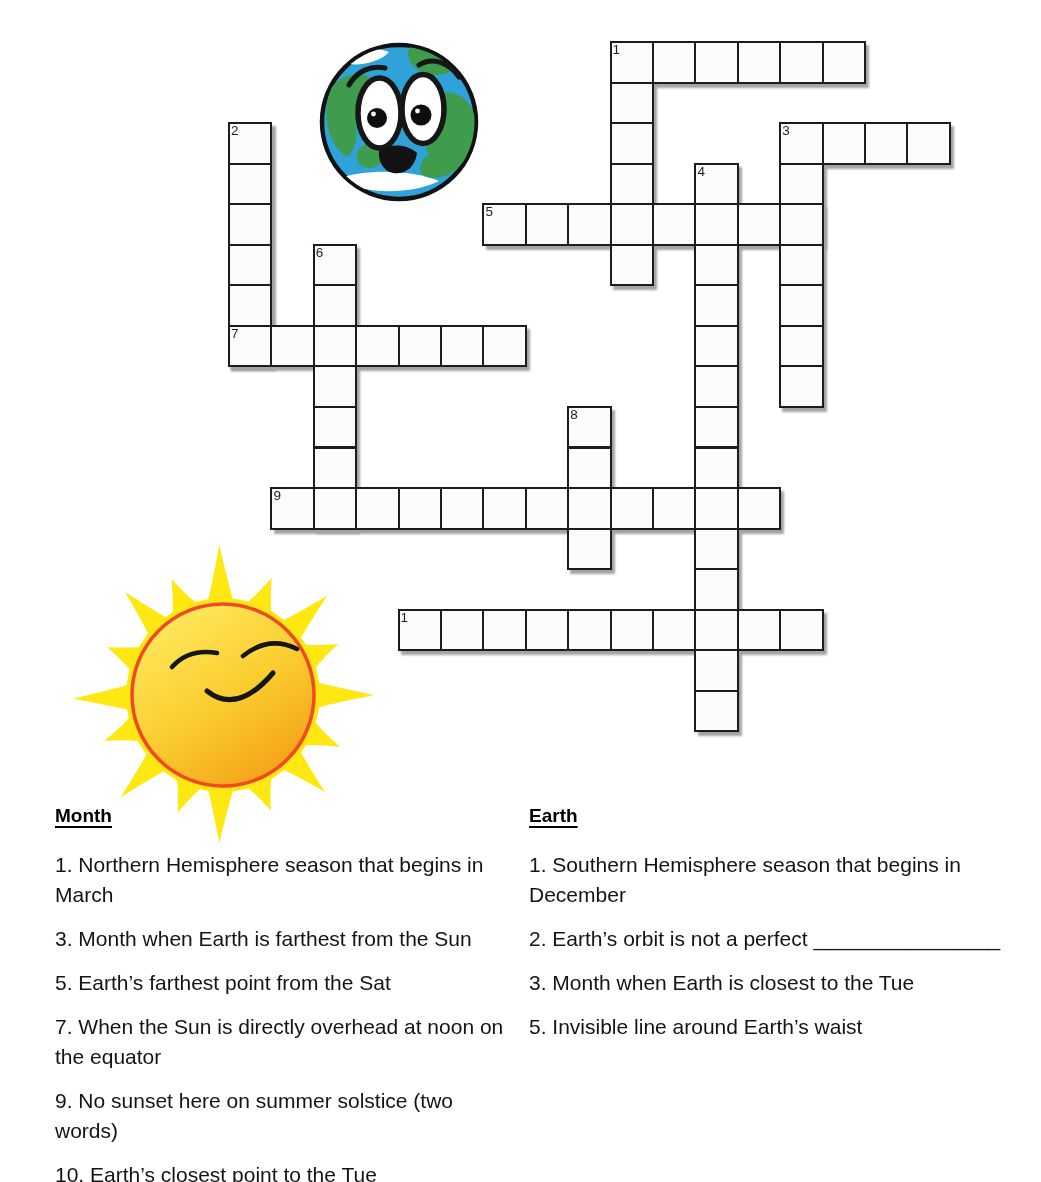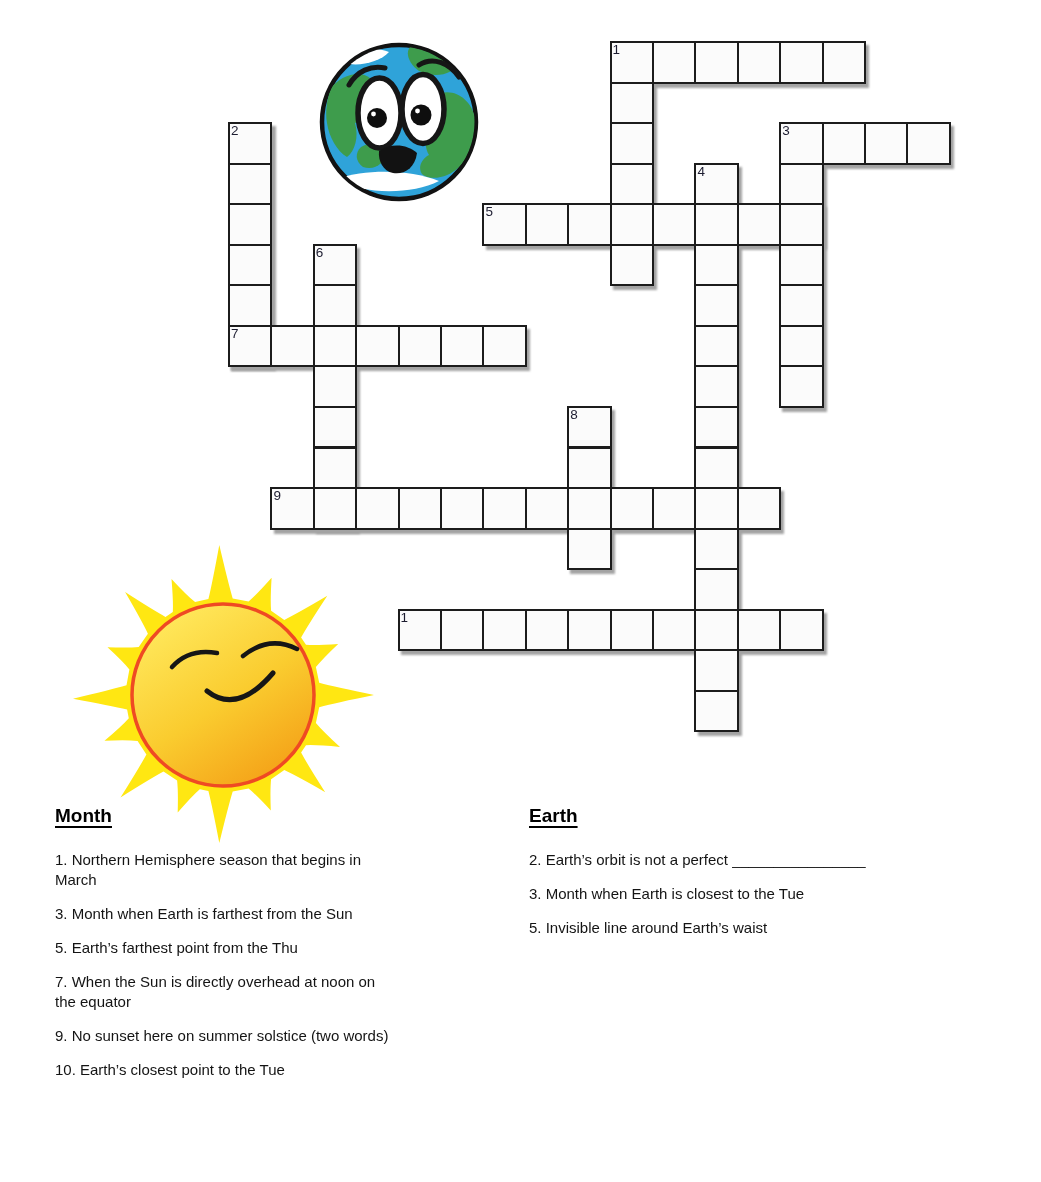--- a/index.html
+++ b/index.html
@@ -39,22 +39,22 @@
     font-size: 19px;
     line-height: 26px;
     font-weight: bold;
     margin: 0 0 21px 0;
     text-decoration: underline;
     text-decoration-thickness: 2px;
     text-underline-offset: 4px;
     color: var(--heading-text, #000000);
   }
   .clue {
-    font-size: 15px;
-    line-height: 20px;
+    font-size: 21px;
+    line-height: 30px;
     margin: 0 0 14px 0;
     white-space: pre-line;
   }
 </style>
 </head>
 <body>
 
 <div class="page">
 
   <svg class="illus" style="left:317px; top:39px;" width="164" height="164" viewBox="0 0 164 164">
@@ -226,30 +226,32 @@
         <span class="cw-num" style="left: 397.6px; top: 609.7px;">1</span>
       </div>
   </div>
 
   <div class="clues clues-across">
     <h2>Month</h2>
     <div id="across-list">
         <p class="clue">1. Northern Hemisphere season that begins in
 March</p>
         <p class="clue">3. Month when Earth is farthest from the Sun</p>
-        <p class="clue">5. Earth’s farthest point from the Thu</p>
+        <p class="clue">5. Earth’s farthest point from the Sat</p>
         <p class="clue">7. When the Sun is directly overhead at noon on
 the equator</p>
         <p class="clue">9. No sunset here on summer solstice (two words)</p>
         <p class="clue">10. Earth’s closest point to the Tue</p>
       </div>
   </div>
 
   <div class="clues clues-down">
     <h2>Earth</h2>
     <div id="down-list">
+        <p class="clue">1. Southern Hemisphere season that begins in
+December</p>
         <p class="clue">2. Earth’s orbit is not a perfect ________________</p>
         <p class="clue">3. Month when Earth is closest to the Tue</p>
         <p class="clue">5. Invisible line around Earth’s waist</p>
       </div>
   </div>
 
 </div>
 
 </body></html>

